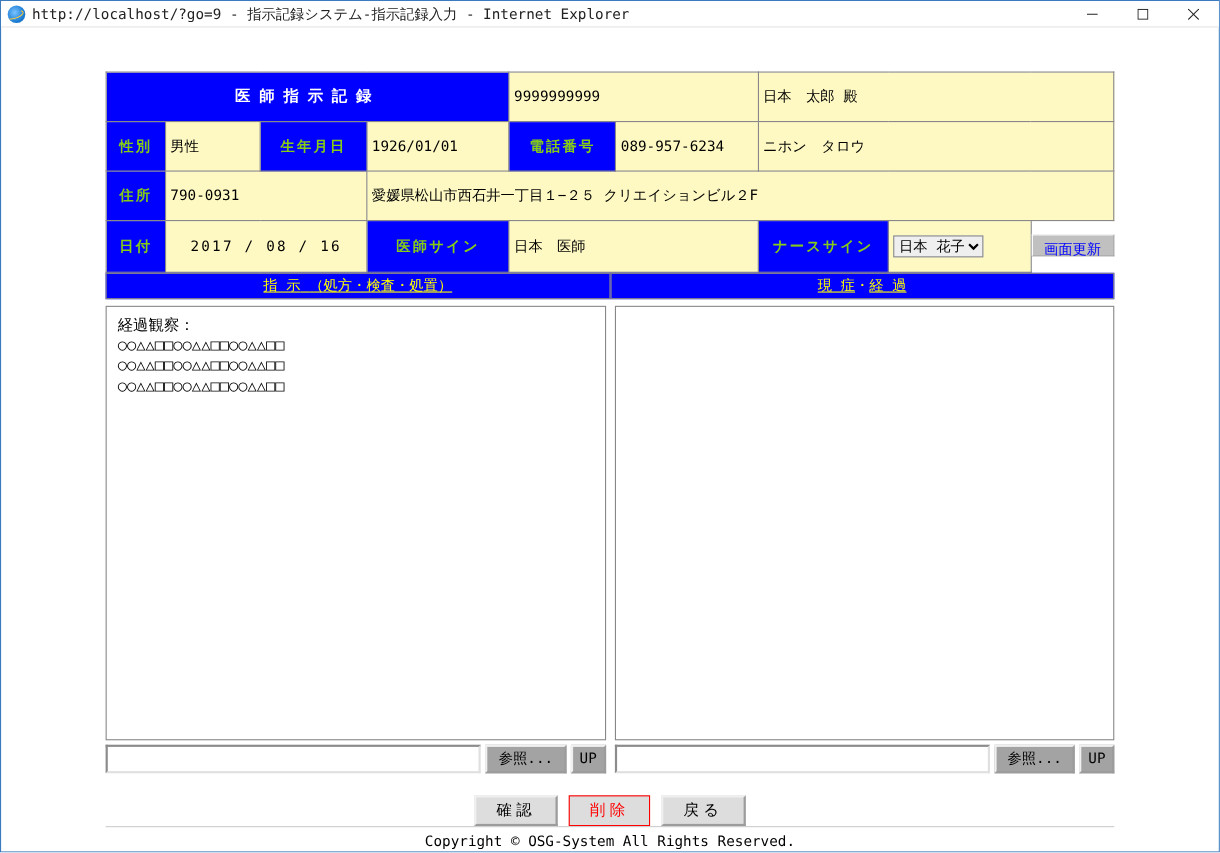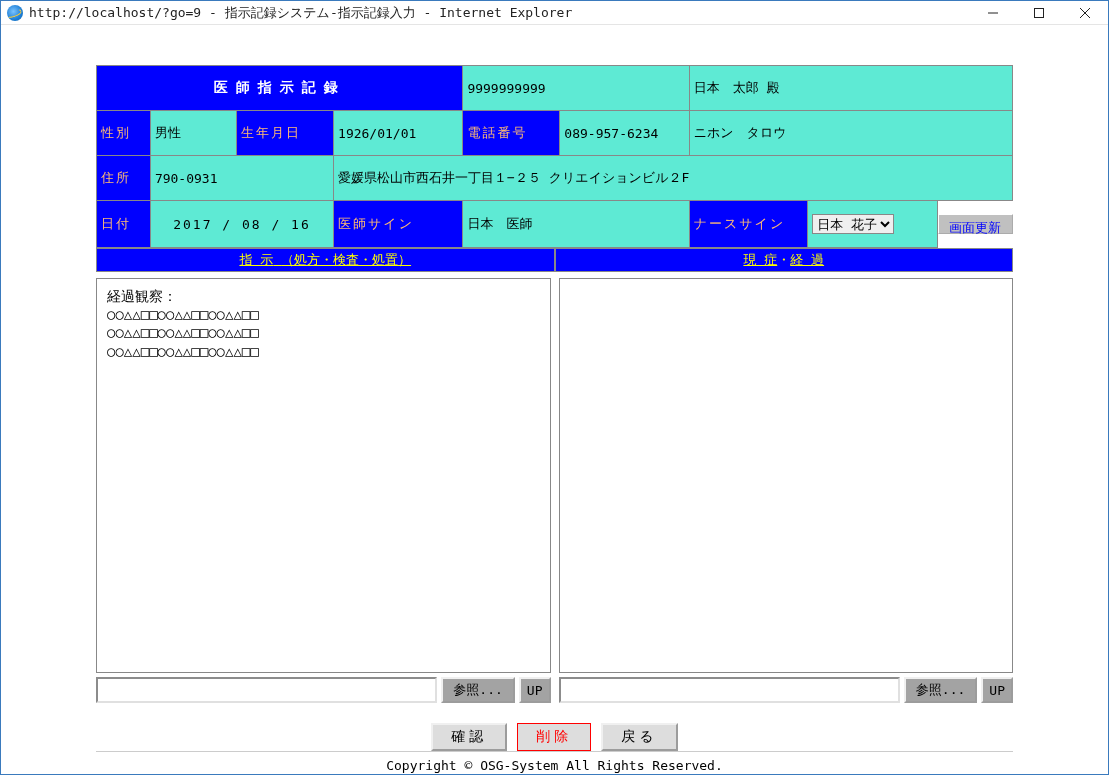--- a/index.html
+++ b/index.html
@@ -55,26 +55,26 @@
   flex: 1;
   padding: 40px 95px 0 95px;
   display: flex;
   flex-direction: column;
   overflow: hidden;
 }
 .header-grid { border-collapse: collapse; width: 100%; }
 .header-grid td { border: 1px solid #888; height: 22px; padding: 13px 4px; }
 .blue-cell {
   background: #0000ff;
-  color: #fdba74;
-  font-weight: normal;
-  text-align: left;
+  color: #84cc16;
+  font-weight: bold;
+  text-align: center;
   letter-spacing: 2px;
 }
-.white-cell { background: #5eead4; }
+.white-cell { background: #fef9c3; }
 .title-cell {
   background: #0000ff;
   color: #fff;
   font-weight: bold;
   text-align: center;
   letter-spacing: 8px;
   font-size: 14px;
 }
 .date-cell { text-align: center; letter-spacing: 2px; }
 .refresh-btn {

